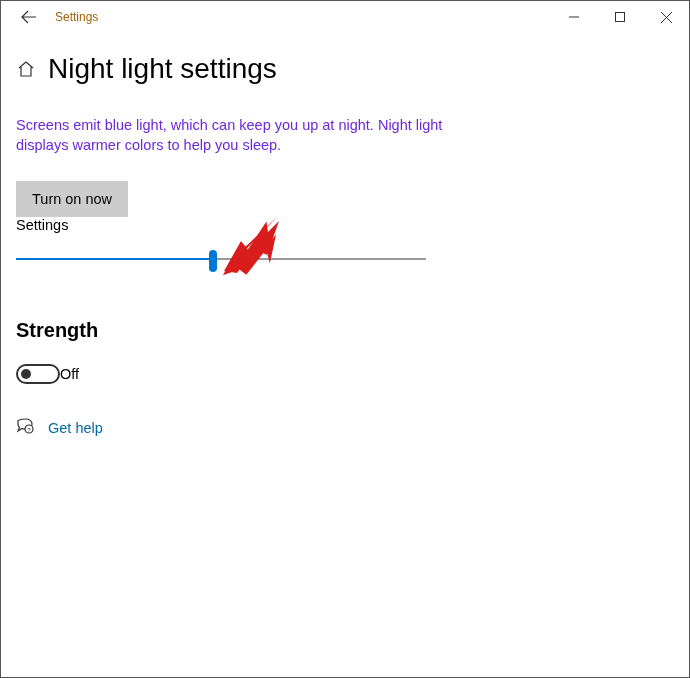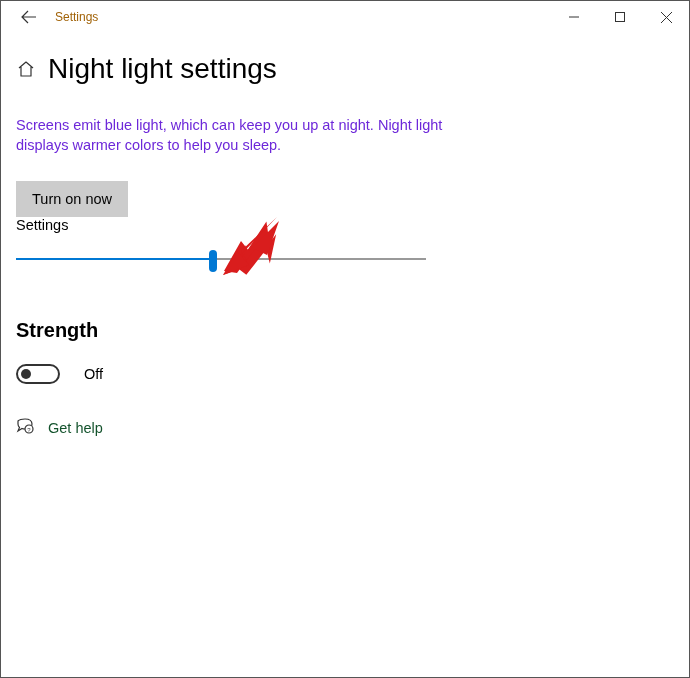--- a/index.html
+++ b/index.html
@@ -119,21 +119,21 @@
       font-weight: 600;
       margin-bottom: 22px;
     }
     .toggle-label {
       font-size: 14.5px;
       margin-bottom: 12px;
     }
     .toggle-row {
       display: flex;
       align-items: center;
-      gap: 24px;
+      gap: 0;
       margin-bottom: 34px;
     }
     .toggle {
       width: 44px;
       height: 20px;
       border: 2px solid #333;
       border-radius: 10px;
       position: relative;
       cursor: pointer;
     }
@@ -148,21 +148,21 @@
     }
     .toggle-state {
       font-size: 14.5px;
     }
     .help-row {
       display: flex;
       align-items: center;
       gap: 14px;
     }
     .help-link {
-      color: #14532d;
+      color: #0369a1;
       font-size: 14.5px;
       cursor: pointer;
     }
     .arrow-annotation {
       position: absolute;
       left: 218px;
       top: 210px;
       pointer-events: none;
     }
   </style>

